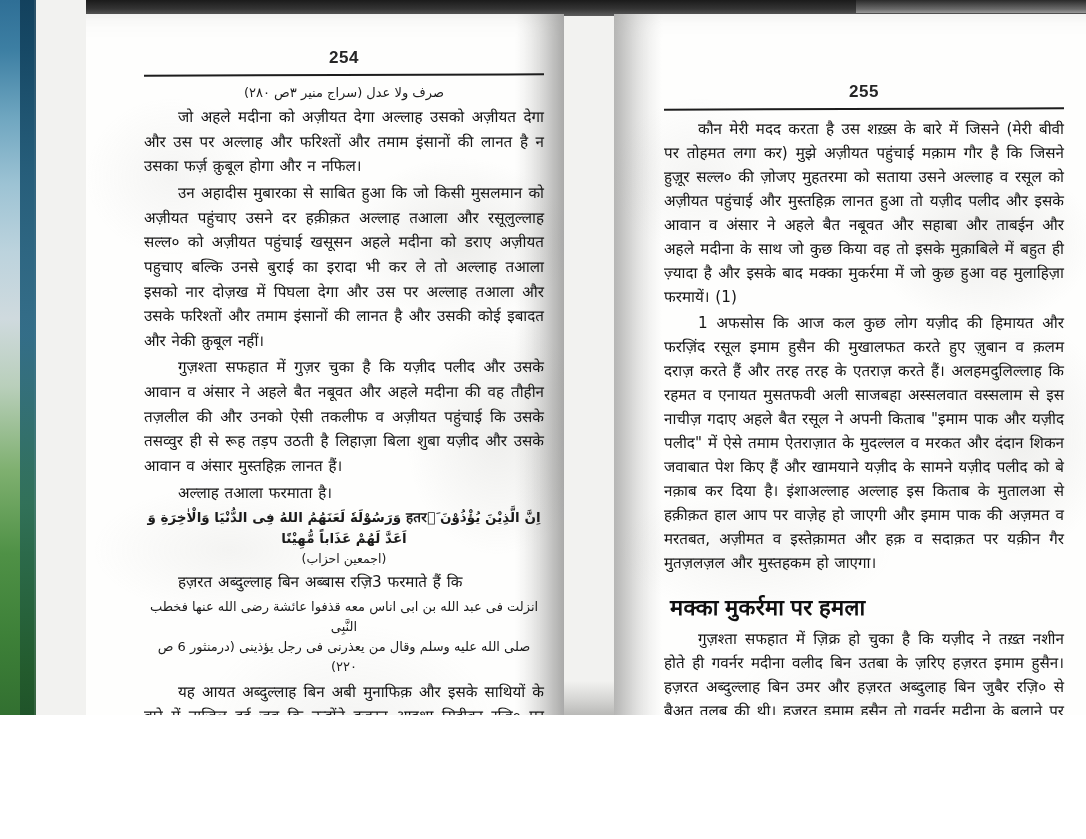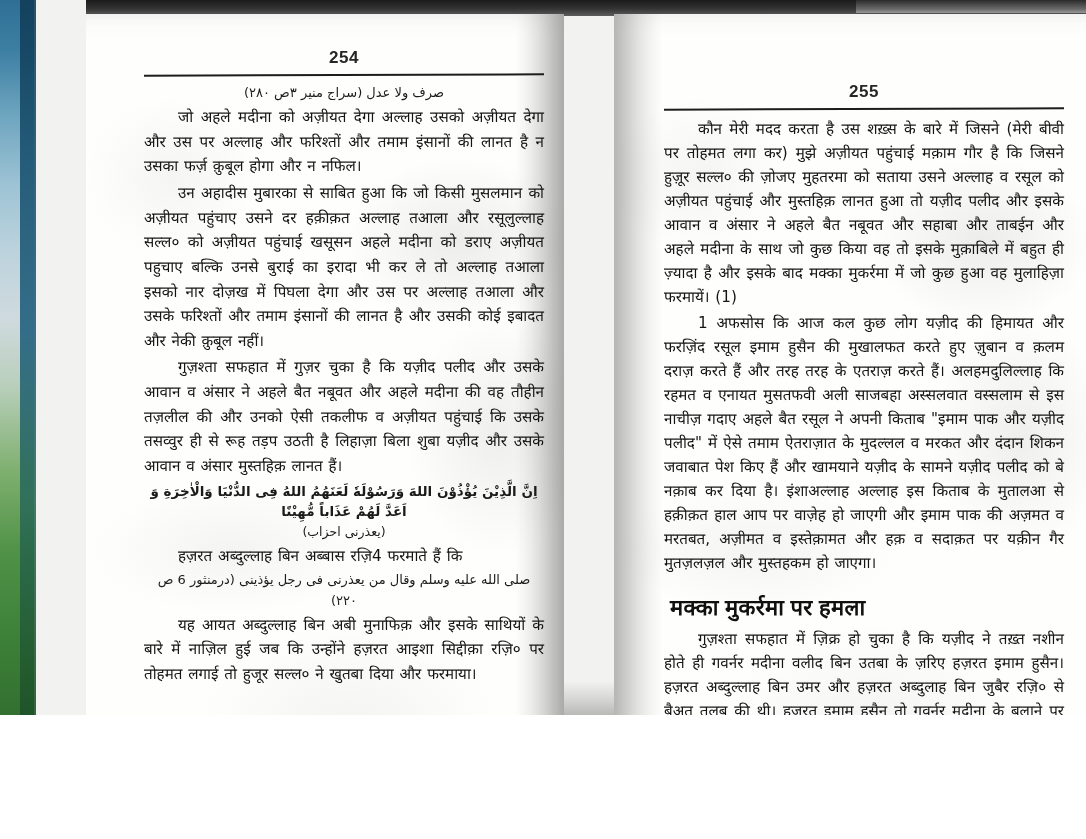--- a/index.html
+++ b/index.html
@@ -181,28 +181,30 @@
 
 
       <div class="arabic hadith-2 cite-left">صرف ولا عدل (سراج منير ٣ص ٢٨٠)</div>
 
       <div class="hi indent">जो अहले मदीना को अज़ीयत देगा अल्लाह उसको अज़ीयत देगा और उस पर अल्लाह और फरिश्तों और तमाम इंसानों की लानत है न उसका फर्ज़ क़ुबूल होगा और न नफिल।</div>
 
       <div class="hi indent">उन अहादीस मुबारका से साबित हुआ कि जो किसी मुसलमान को अज़ीयत पहुंचाए उसने दर हक़ीक़त अल्लाह तआला और रसूलुल्लाह सल्ल० को अज़ीयत पहुंचाई खसूसन अहले मदीना को डराए अज़ीयत पहुचाए बल्कि उनसे बुराई का इरादा भी कर ले तो अल्लाह तआला इसको नार दोज़ख में पिघला देगा और उस पर अल्लाह तआला और उसके फरिश्तों और तमाम इंसानों की लानत है और उसकी कोई इबादत और नेकी क़ुबूल नहीं।</div>
 
       <div class="hi indent">गुज़श्ता सफहात में गुज़र चुका है कि यज़ीद पलीद और उसके आवान व अंसार ने अहले बैत नबूवत और अहले मदीना की वह तौहीन तज़लील की और उनको ऐसी तकलीफ व अज़ीयत पहुंचाई कि उसके तसव्वुर ही से रूह तड़प उठती है लिहाज़ा बिला शुबा यज़ीद और उसके आवान व अंसार मुस्तहिक़ लानत हैं।</div>
 
-
-      <div class="arabic verse">اِنَّ الَّذِيْنَ يُؤْذُوْنَ اللهَ وَرَسُوْلَهٗ لَعَنَهُمُ اللهُ فِى الدُّنْيَا وَالْاٰخِرَةِ وَ اَعَدَّ لَهُمْ عَذَاباً مُّهِيْنًا</div>
-
-      <div class="arabic cite">(يعذرنى احزاب)</div>
-
-
-      <div class="hi indent">हज़रत अब्दुल्लाह बिन अब्बास रज़ि4 फरमाते हैं कि</div>
-
+      <div class="hi indent">अल्लाह तआला फरमाता है।</div>
+
+      <div class="arabic verse">اِنَّ الَّذِيْنَ يُؤْذُوْنَ हतरमَ وَرَسُوْلَهٗ لَعَنَهُمُ اللهُ فِى الدُّنْيَا وَالْاٰخِرَةِ وَ اَعَدَّ لَهُمْ عَذَاباً مُّهِيْنًا</div>
+
+      <div class="arabic cite">(اجمعين احزاب)</div>
+
+
+      <div class="hi indent">हज़रत अब्दुल्लाह बिन अब्बास रज़ि3 फरमाते हैं कि</div>
+
+      <div class="arabic hadith">انزلت فى عبد الله بن ابى اناس معه قذفوا عائشة رضى الله عنها فخطب النَّبِى</div>
 
       <div class="arabic hadith-2 cite-left">صلى الله عليه وسلم وقال من يعذرنى فى رجل يؤذينى (درمنثور 6 ص ٢٢٠)</div>
 
       <div class="hi indent">यह आयत अब्दुल्लाह बिन अबी मुनाफिक़ और इसके साथियों के बारे में नाज़िल हुई जब कि उन्होंने हज़रत आइशा सिद्दीक़ा रज़ि० पर तोहमत लगाई तो हुजूर सल्ल० ने खुतबा दिया और फरमाया।</div>
 
     </div>
   </div>
 
   <div class="page right">
     <div class="grain"></div>

